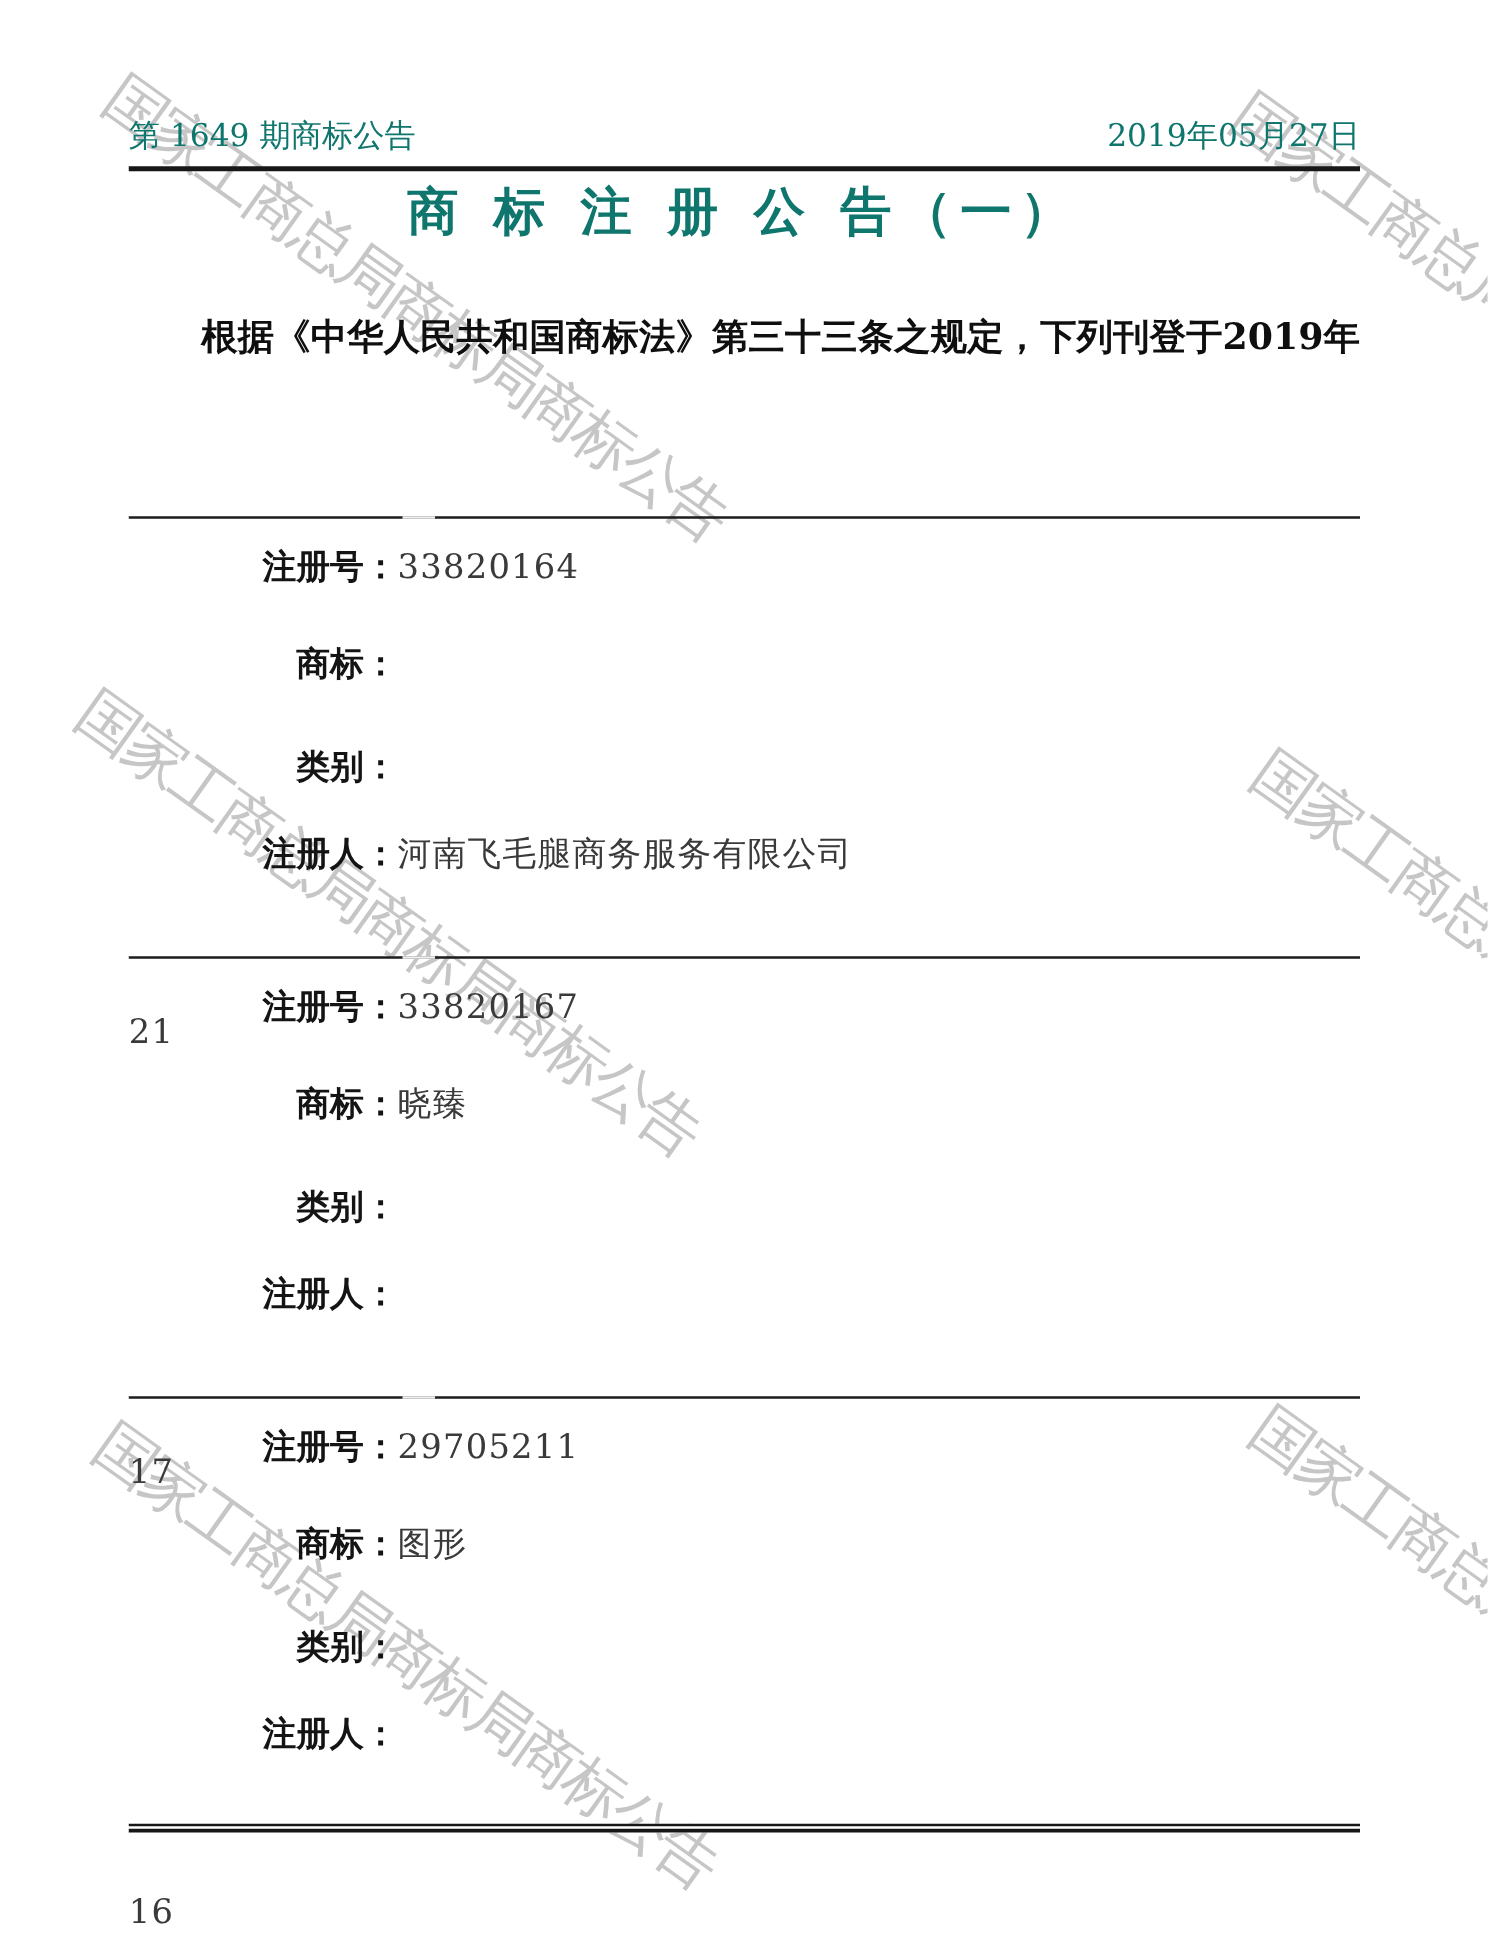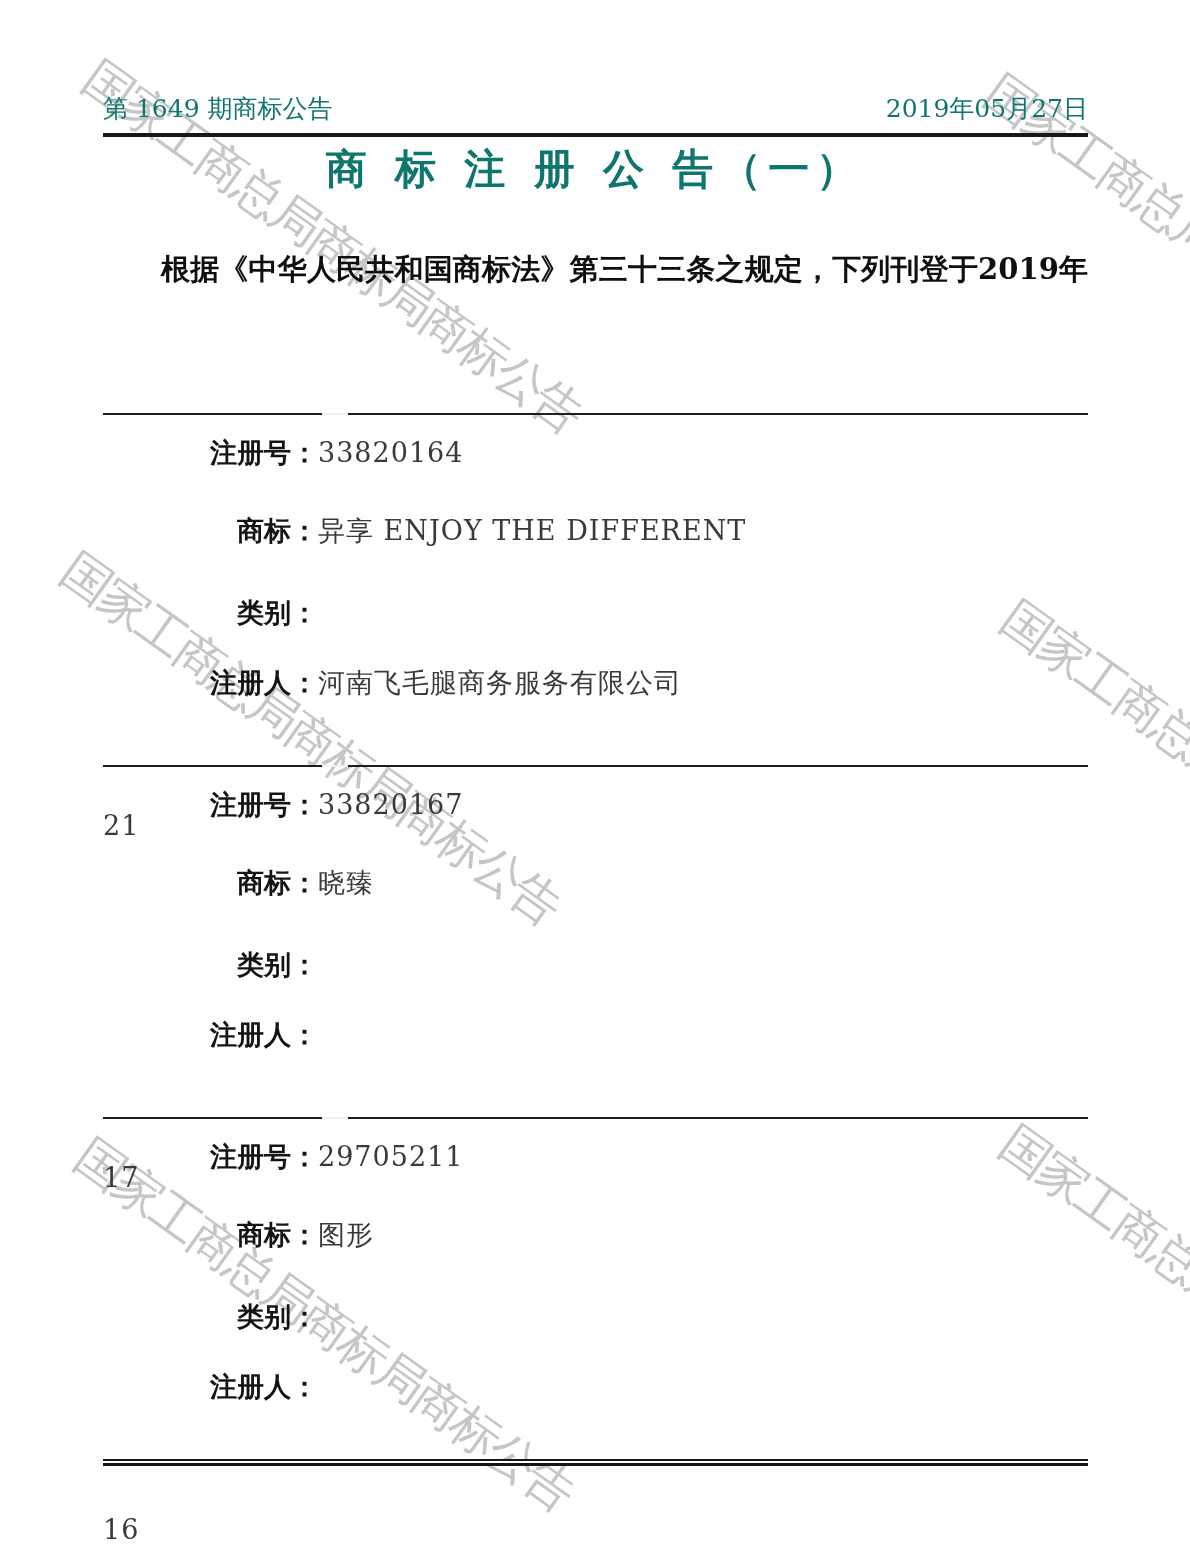--- a/index.html
+++ b/index.html
@@ -109,21 +109,20 @@
 <section class="entry entry1">
   <div class="rule">
       <span class="rule-gap"></span>
     </div>
   <div class="row r1">
     <span class="lbl">注册号：</span>
     <span class="val">33820164</span>
   </div>
   <div class="row r2">
     <span class="lbl">商标：</span>
-    <span class="val">异享 ENJOY THE DIFFERENT</span>
   </div>
   <div class="row r3">
     <span class="lbl">类别：</span>
     <span class="val">21</span>
   </div>
   <div class="row r4">
     <span class="lbl">注册人：</span>
     <span class="val">河南飞毛腿商务服务有限公司</span>
   </div>
 </section>

